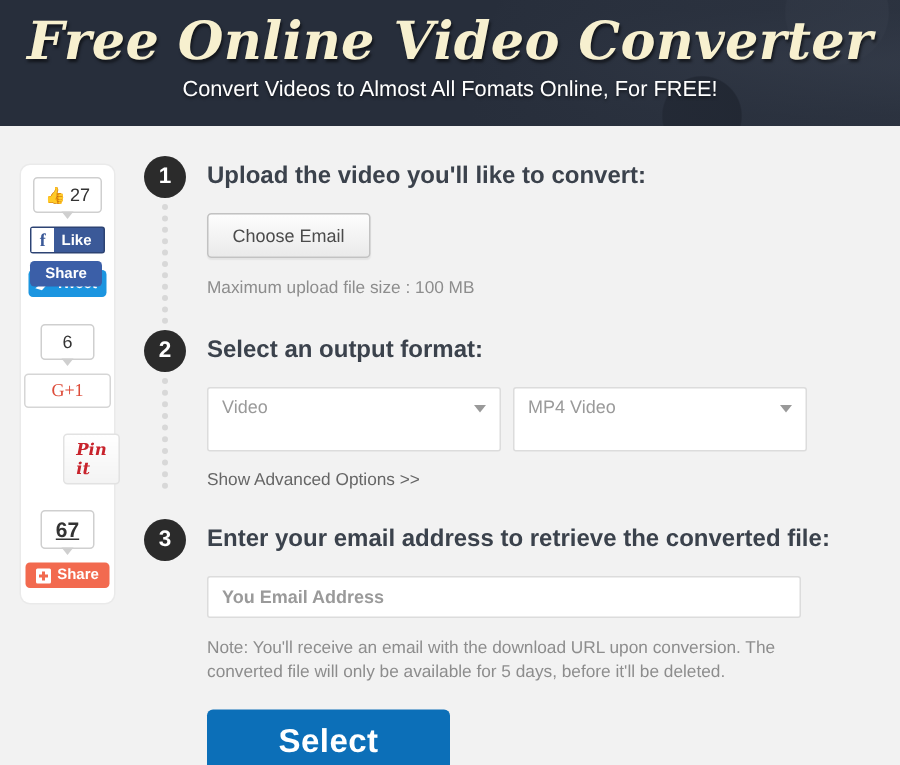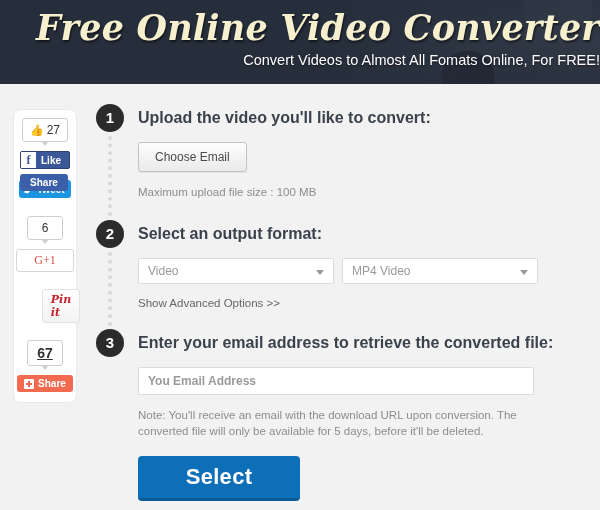--- a/index.html
+++ b/index.html
@@ -33,21 +33,21 @@
       linear-gradient(115deg, rgba(255,255,255,0) 52%, rgba(150,158,172,0.20) 53%, rgba(150,158,172,0.14) 100%);
   }
   .header-tint {
     position: absolute;
     inset: 0;
     background: linear-gradient(90deg, #272e3b 0%, #272e3b 52%, rgba(39,46,59,0.88) 70%, rgba(39,46,59,0.72) 100%);
   }
   .header-inner {
     position: relative;
     z-index: 3;
-    text-align: right;
+    text-align: center;
     padding-top: 8px;
   }
   .site-title {
     font-family: "DejaVu Serif", serif;
     font-style: italic;
     font-weight: bold;
     font-size: 35px;
     line-height: 40px;
     color: #f7f0cf;
     letter-spacing: 0.2px;
@@ -272,21 +272,21 @@
   .hint {
     font-size: 11.5px;
     color: #8d8d8d;
     margin-top: 14px;
   }
 
   .selects { display: flex; gap: 8px; }
   .select {
     position: relative;
     width: 196px;
-    height: 26px;
+    height: 43px;
     background: #fff;
     border: 1px solid #dcdcdc;
     border-radius: 2px;
     box-sizing: border-box;
   }
   .select-value {
     font-size: 12px;
     color: #9a9a9a;
     line-height: 24px;
     padding-left: 9px;

